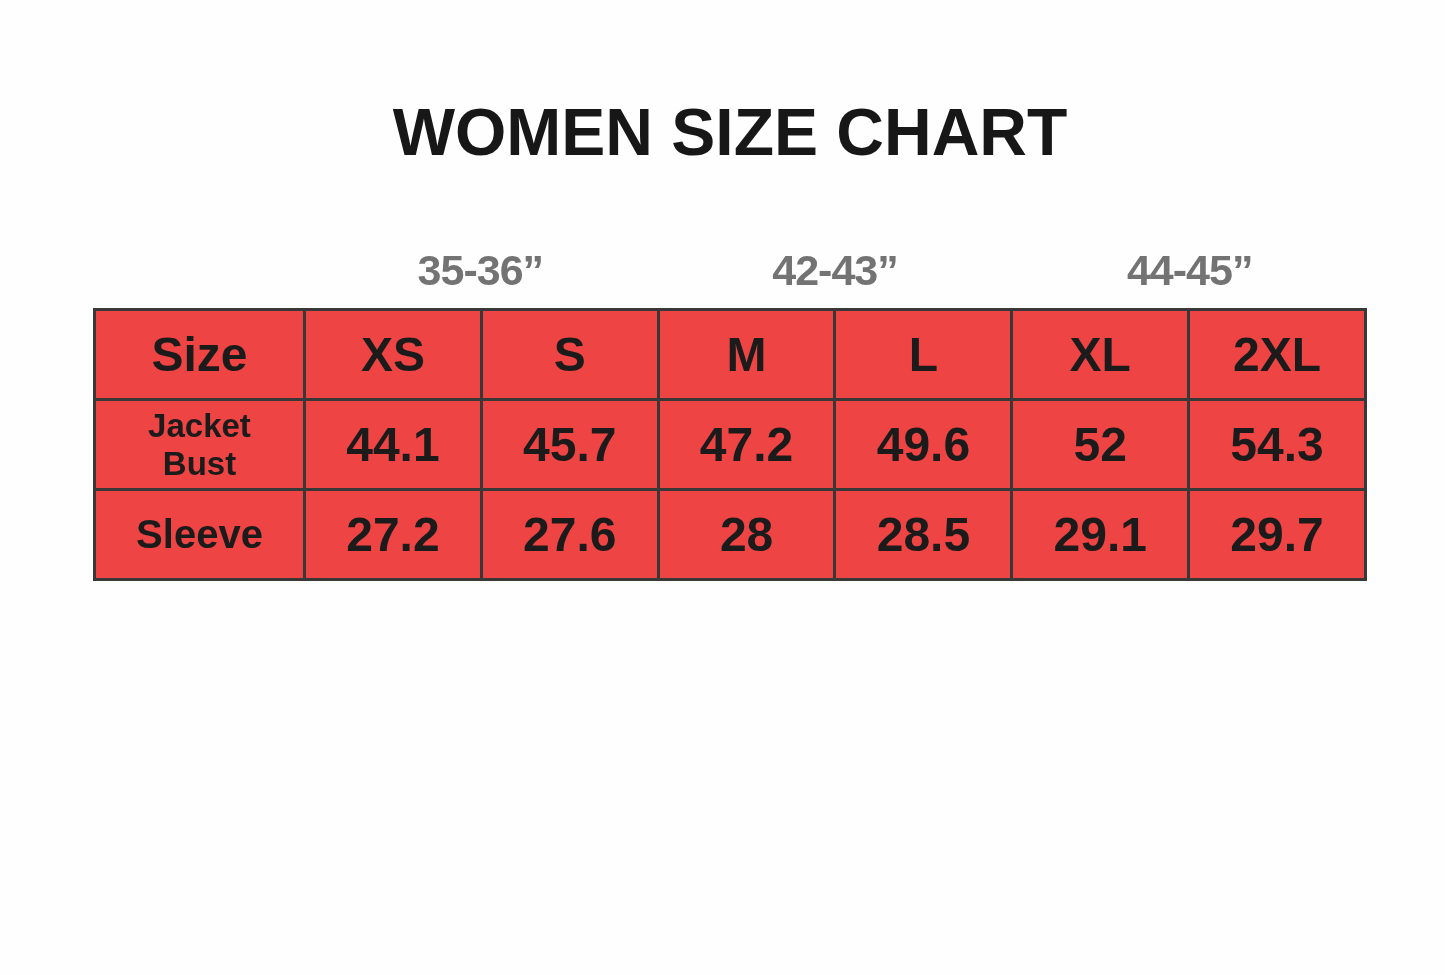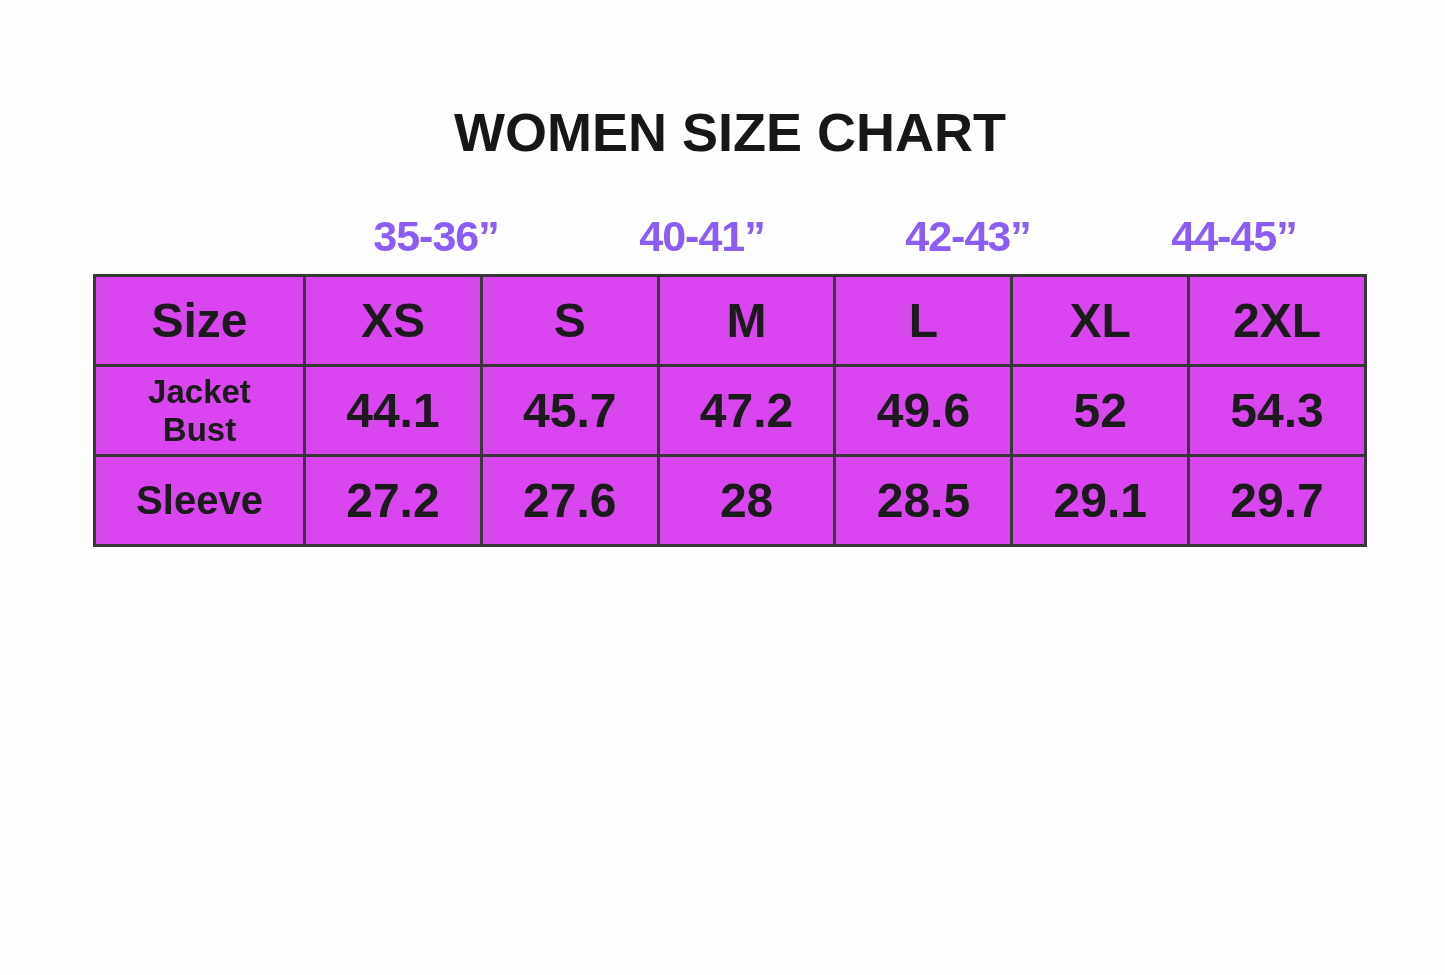--- a/index.html
+++ b/index.html
@@ -12,34 +12,34 @@
     overflow:hidden;
   }
   .content{
     margin-left:93px;
     width:1274px;
   }
   .title{
     margin:0;
     padding-top:86px;
     text-align:center;
-    font-size:54px;
+    font-size:66px;
     font-weight:bold;
     line-height:92px;
     letter-spacing:0px;
     color:#171717;
   }
   .title-line{display:block;white-space:nowrap;}
   .ranges{
     display:flex;
-    margin-top:32px;
+    margin-top:66px;
     font-size:43px;
     font-weight:bold;
     line-height:52px;
-    color:#8b5cf6;
+    color:#737373;
   }
   .ranges-spacer{width:210px;flex:none;}
   .range{
     flex:1;
     text-align:center;
     letter-spacing:-1px;
     white-space:nowrap;
   }
   table.size-table{
     margin-top:12px;
@@ -49,21 +49,21 @@
   }
   .size-table col.col-label{width:210px;}
   .size-table th,.size-table td{
     border:3px solid #383838;
     height:87px;
     padding:0;
     text-align:center;
     vertical-align:middle;
     font-weight:bold;
     color:#1b1b1b;
-    background:#d946ef;
+    background:#ef4444;
   }
   .size-table .col-header{font-size:48px;}
   .size-table td.value-cell{font-size:48px;letter-spacing:0px;margin-left:29px;}
   .size-table th.row-label{font-size:40px;}
   .size-table th.row-label .label-line{display:block;}
   .size-table th.row-label.two-line .label-line{
     font-size:33px;
     line-height:38px;
   }
 </style>
@@ -73,21 +73,20 @@
 <div class="page">
   <div class="content">
 
     <h1 class="title">
       <span class="title-line">WOMEN SIZE CHART</span>
     </h1>
 
     <div class="ranges">
       <div class="ranges-spacer"></div>
       <div class="range">35-36”</div>
-      <div class="range">40-41”</div>
       <div class="range">42-43”</div>
       <div class="range">44-45”</div>
     </div>
 
     <table class="size-table">
       <colgroup>
         <col class="col-label">
         <col span="6" class="col-size">
       </colgroup>
       <tbody>

